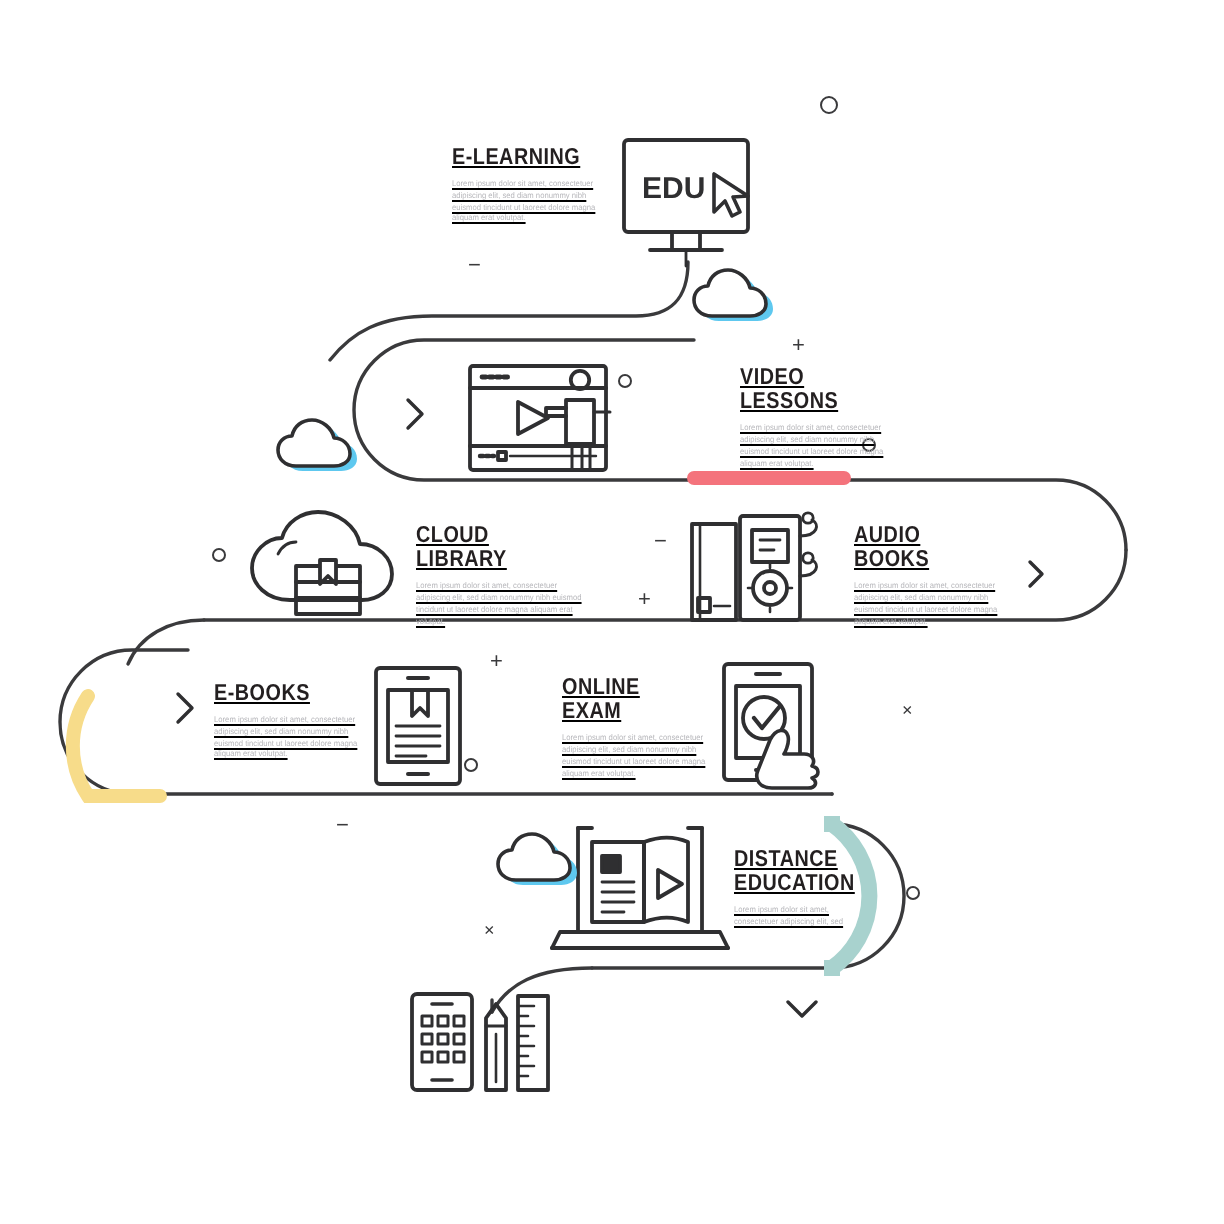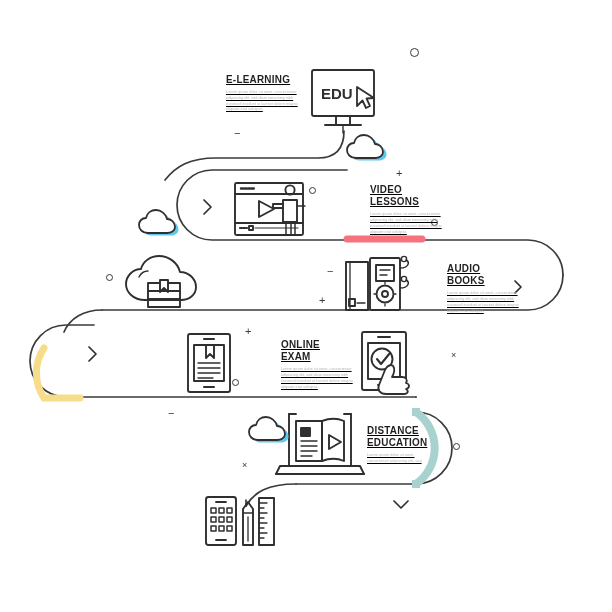--- a/index.html
+++ b/index.html
@@ -248,26 +248,34 @@
   <div class="block" style="left:226px; top:73px; width:86px;">
     <div class="ttl t-lg">E-LEARNING</div>
     <div class="body b-sm">Lorem ipsum dolor sit amet, consectetuer adipiscing elit, sed diam nonummy nibh euismod tincidunt ut laoreet dolore magna aliquam erat volutpat.</div>
   </div>
 
   <div class="block" style="left:322px; top:183px; width:82px;margin-left:48px;">
     <div class="ttl t-lg">VIDEO LESSONS</div>
     <div class="body b-sm">Lorem ipsum dolor sit amet, consectetuer adipiscing elit, sed diam nonummy nibh euismod tincidunt ut laoreet dolore magna aliquam erat volutpat.</div>
   </div>
 
-
-  <div class="block" style="left:427px; top:262px; width:80px;margin-left:20px;">
+  <div class="block" style="left:208px; top:262px; width:90px;">
+    <div class="ttl t-lg">CLOUD LIBRARY</div>
+    <div class="body b-sm">Lorem ipsum dolor sit amet, consectetuer adipiscing elit, sed diam nonummy nibh euismod tincidunt ut laoreet dolore magna aliquam erat volutpat.</div>
+  </div>
+
+  <div class="block" style="left:427px; top:262px; width:80px;">
     <div class="ttl t-lg">AUDIO BOOKS</div>
     <div class="body b-sm">Lorem ipsum dolor sit amet, consectetuer adipiscing elit, sed diam nonummy nibh euismod tincidunt ut laoreet dolore magna aliquam erat volutpat.</div>
   </div>
 
+  <div class="block" style="left:107px; top:341px; width:78px;">
+    <div class="ttl t-lg">E-BOOKS</div>
+    <div class="body b-sm">Lorem ipsum dolor sit amet, consectetuer adipiscing elit, sed diam nonummy nibh euismod tincidunt ut laoreet dolore magna aliquam erat volutpat.</div>
+  </div>
 
   <div class="block" style="left:367px; top:424px; width:62px;">
     <div class="ttl t-lg">DISTANCE EDUCATION</div>
     <div class="body b-sm">Lorem ipsum dolor sit amet, consectetuer adipiscing elit, sed</div>
   </div>
 
   <div class="block" style="left:281px; top:338px; width:78px;">
     <div class="ttl t-lg">ONLINE EXAM</div>
     <div class="body b-sm">Lorem ipsum dolor sit amet, consectetuer adipiscing elit, sed diam nonummy nibh euismod tincidunt ut laoreet dolore magna aliquam erat volutpat.</div>
   </div>

